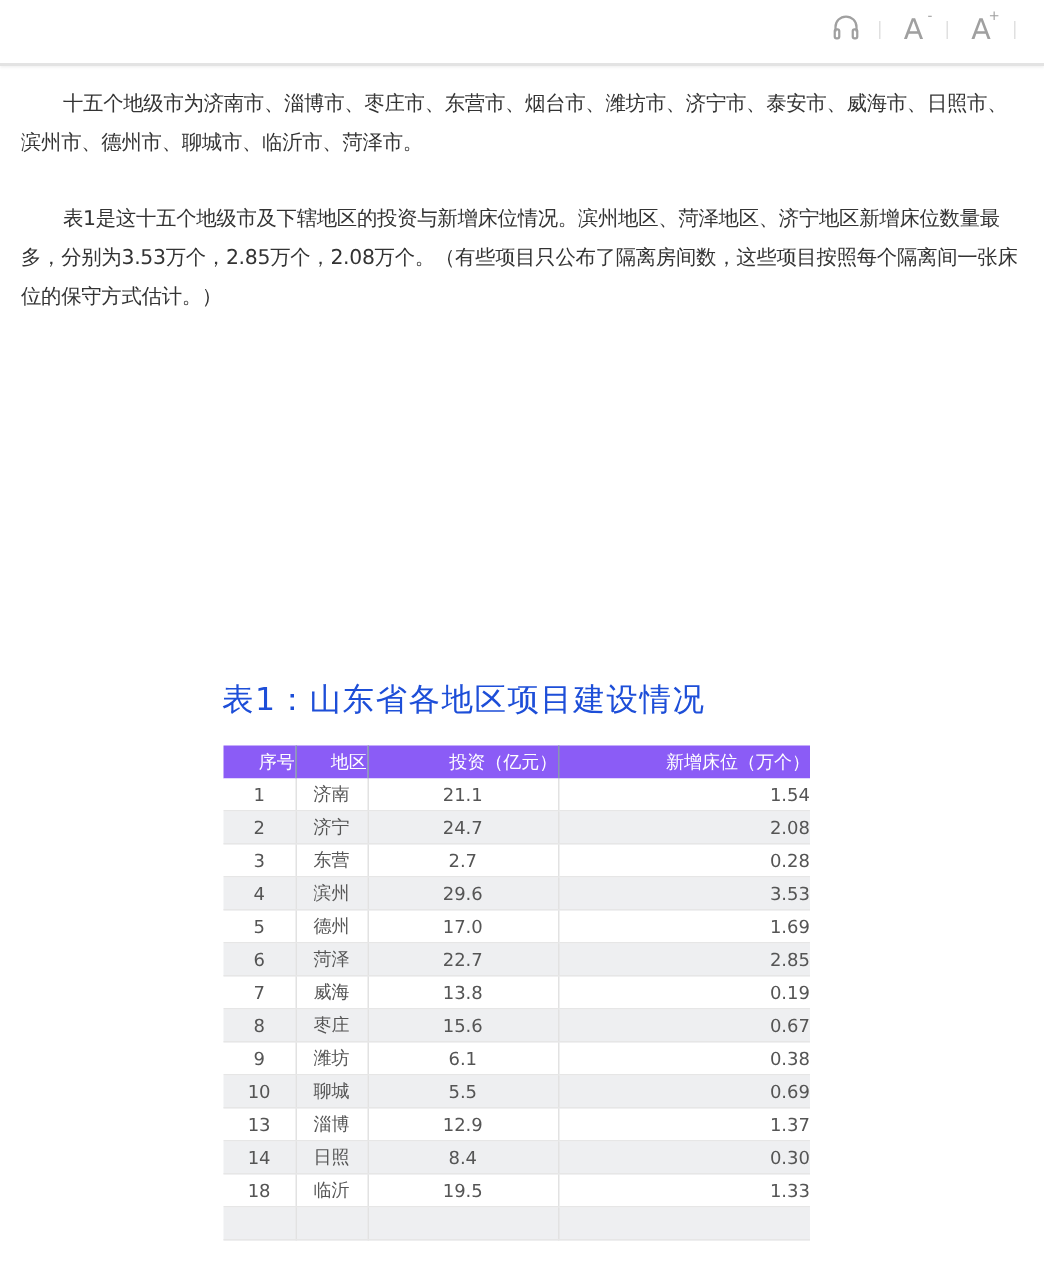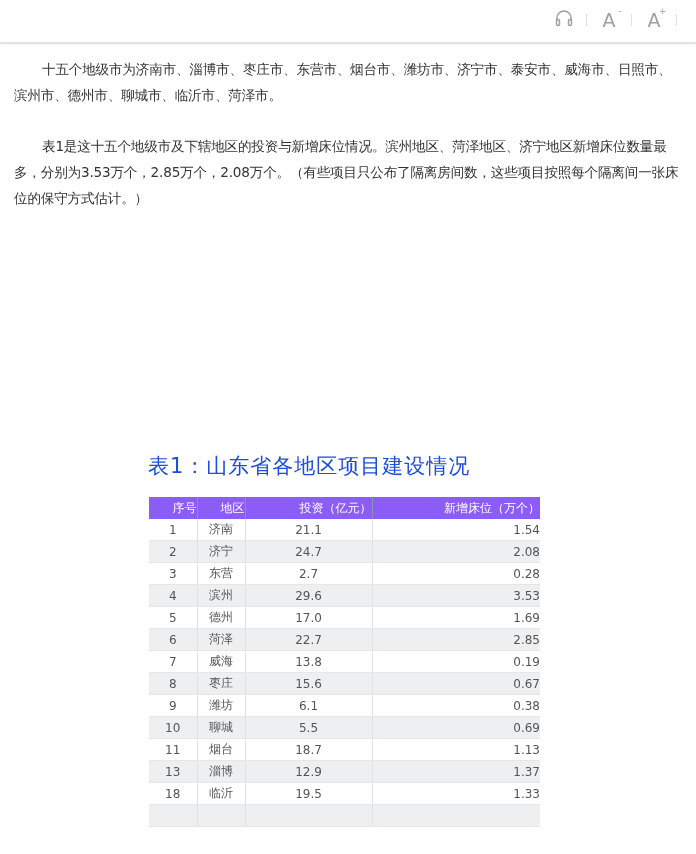--- a/index.html
+++ b/index.html
@@ -164,32 +164,32 @@
         <td>6.1</td>
         <td>0.38</td>
       </tr>
       <tr>
         <td>10</td>
         <td>聊城</td>
         <td>5.5</td>
         <td>0.69</td>
       </tr>
       <tr>
-        <td>11</td>
-        <td>烟台</td>
-        <td>18.7</td>
-        <td>1.13</td>
-      </tr>
-      <tr>
         <td>13</td>
         <td>淄博</td>
         <td>12.9</td>
         <td>1.37</td>
       </tr>
       <tr>
+        <td>14</td>
+        <td>日照</td>
+        <td>8.4</td>
+        <td>0.30</td>
+      </tr>
+      <tr>
         <td>18</td>
         <td>临沂</td>
         <td>19.5</td>
         <td>1.33</td>
       </tr>
       <tr>
         <td></td>
         <td></td>
         <td></td>
         <td></td>

